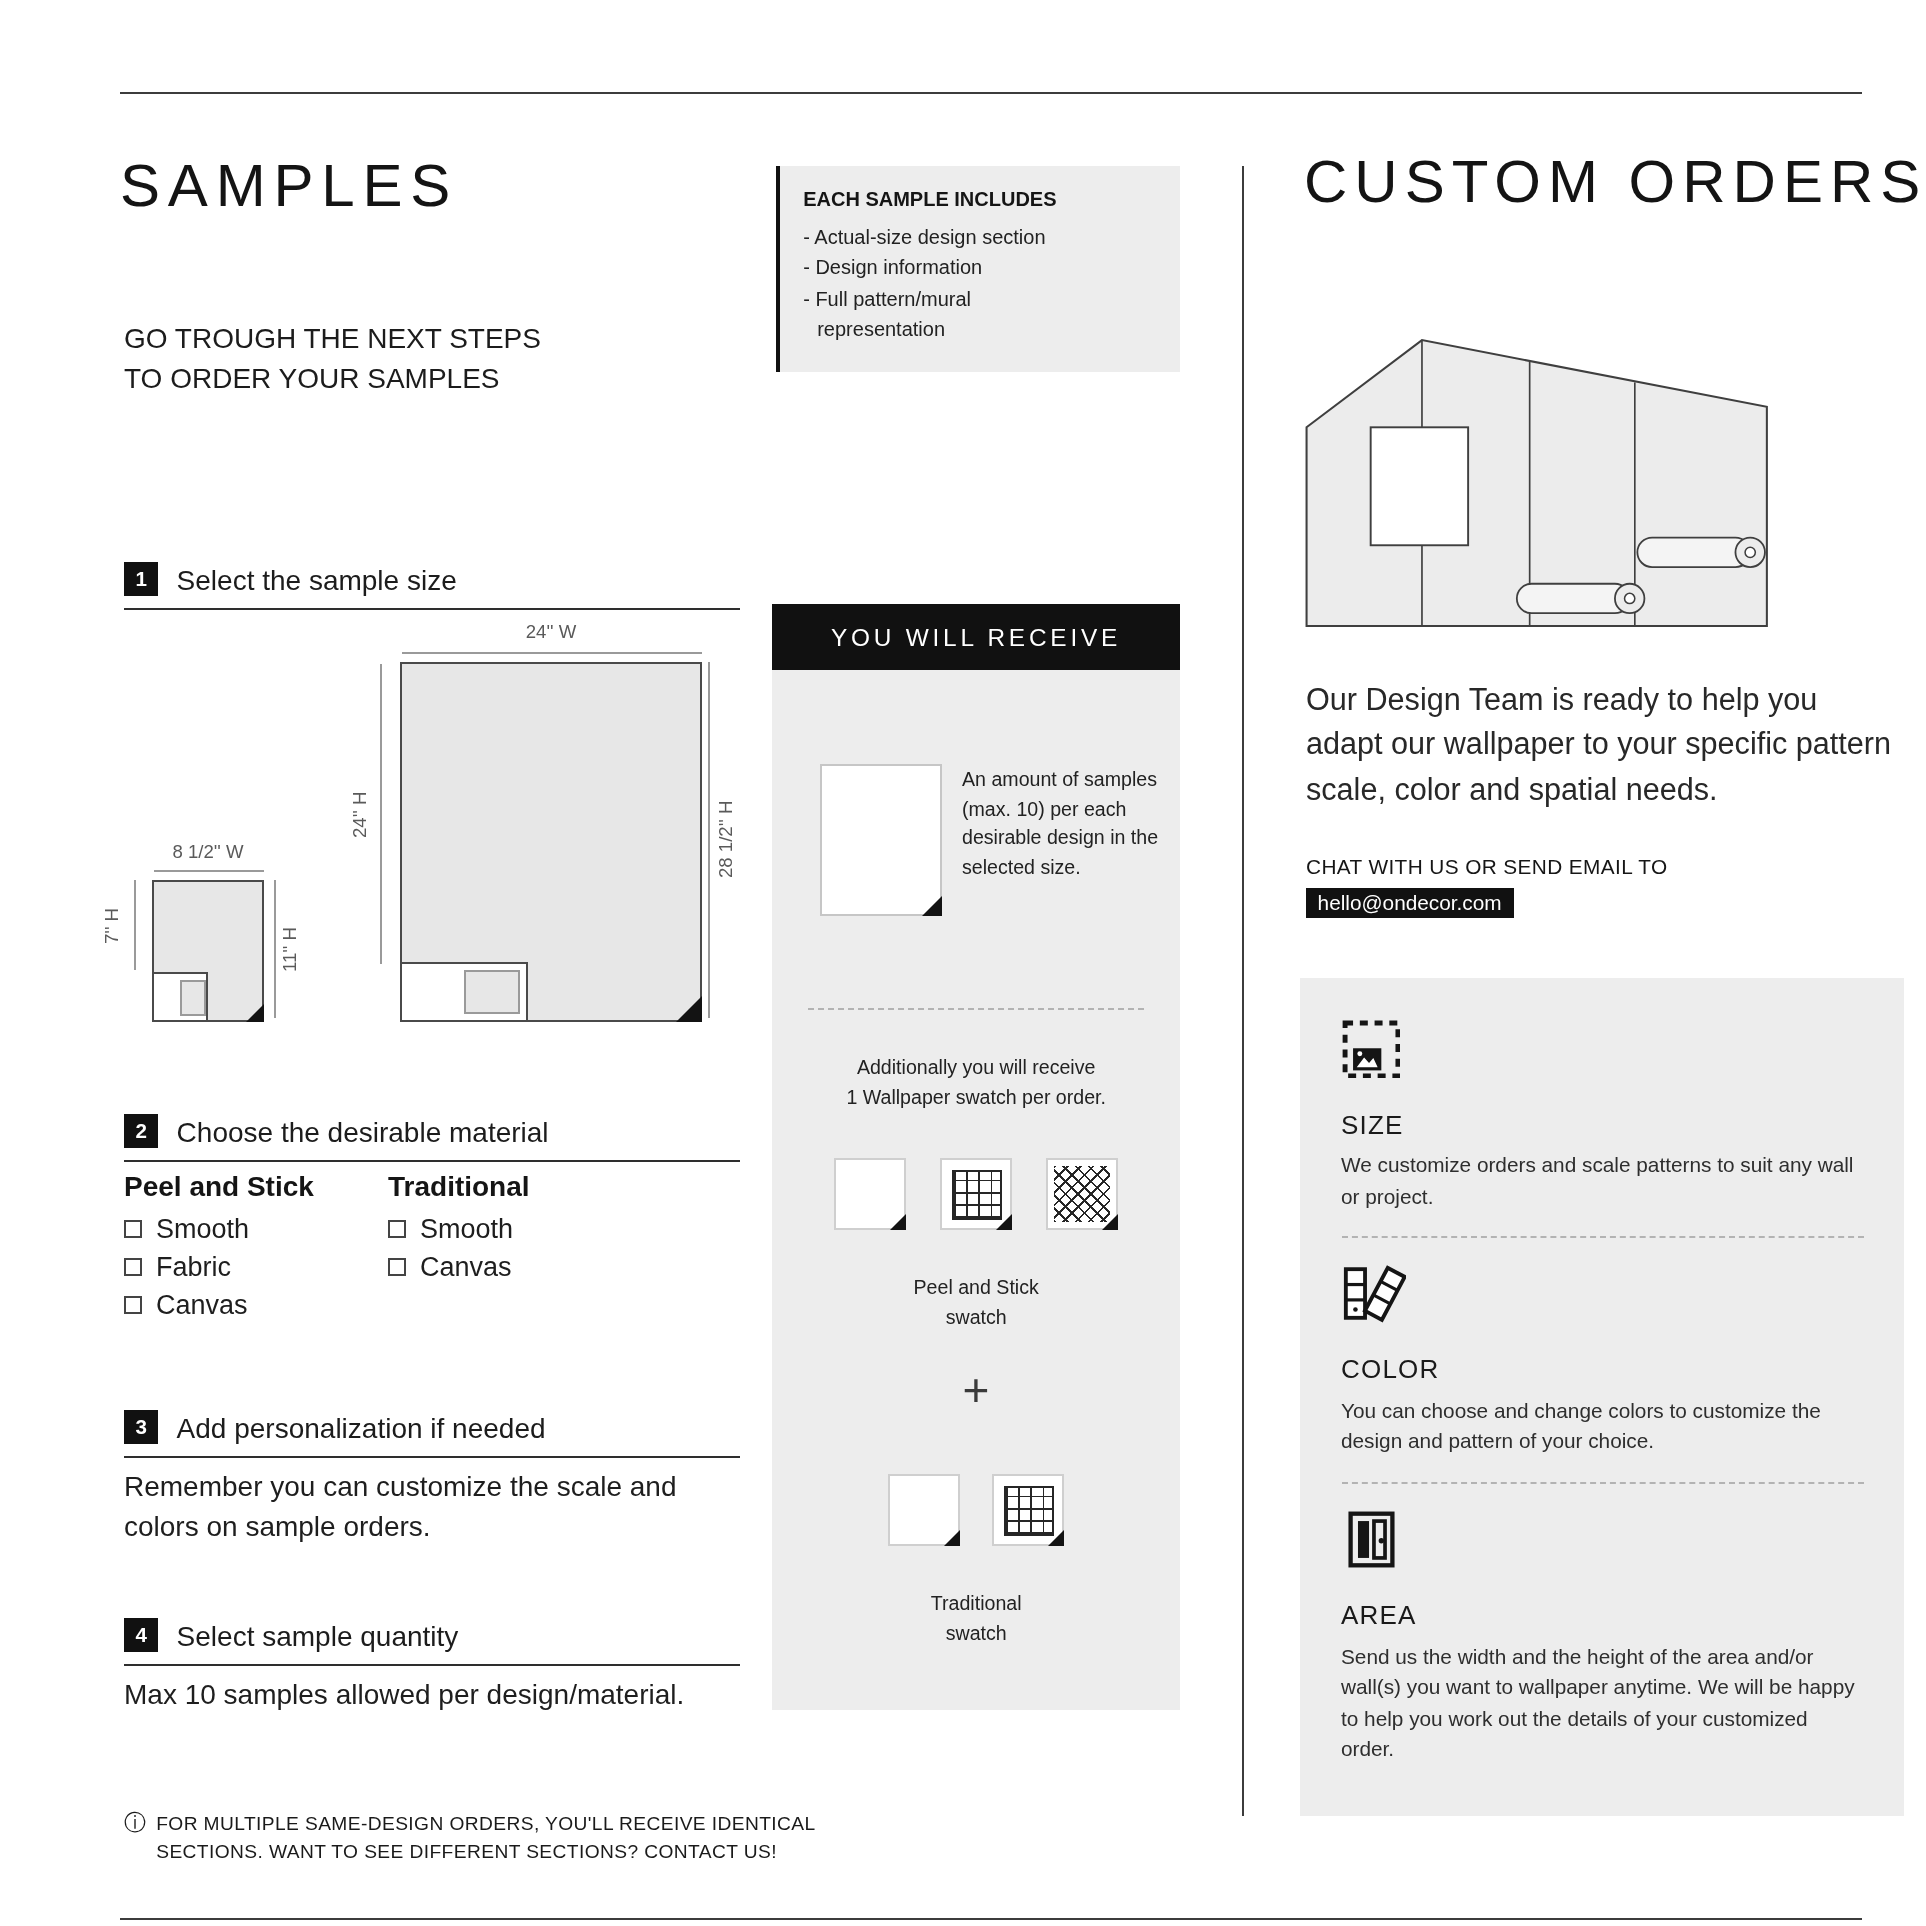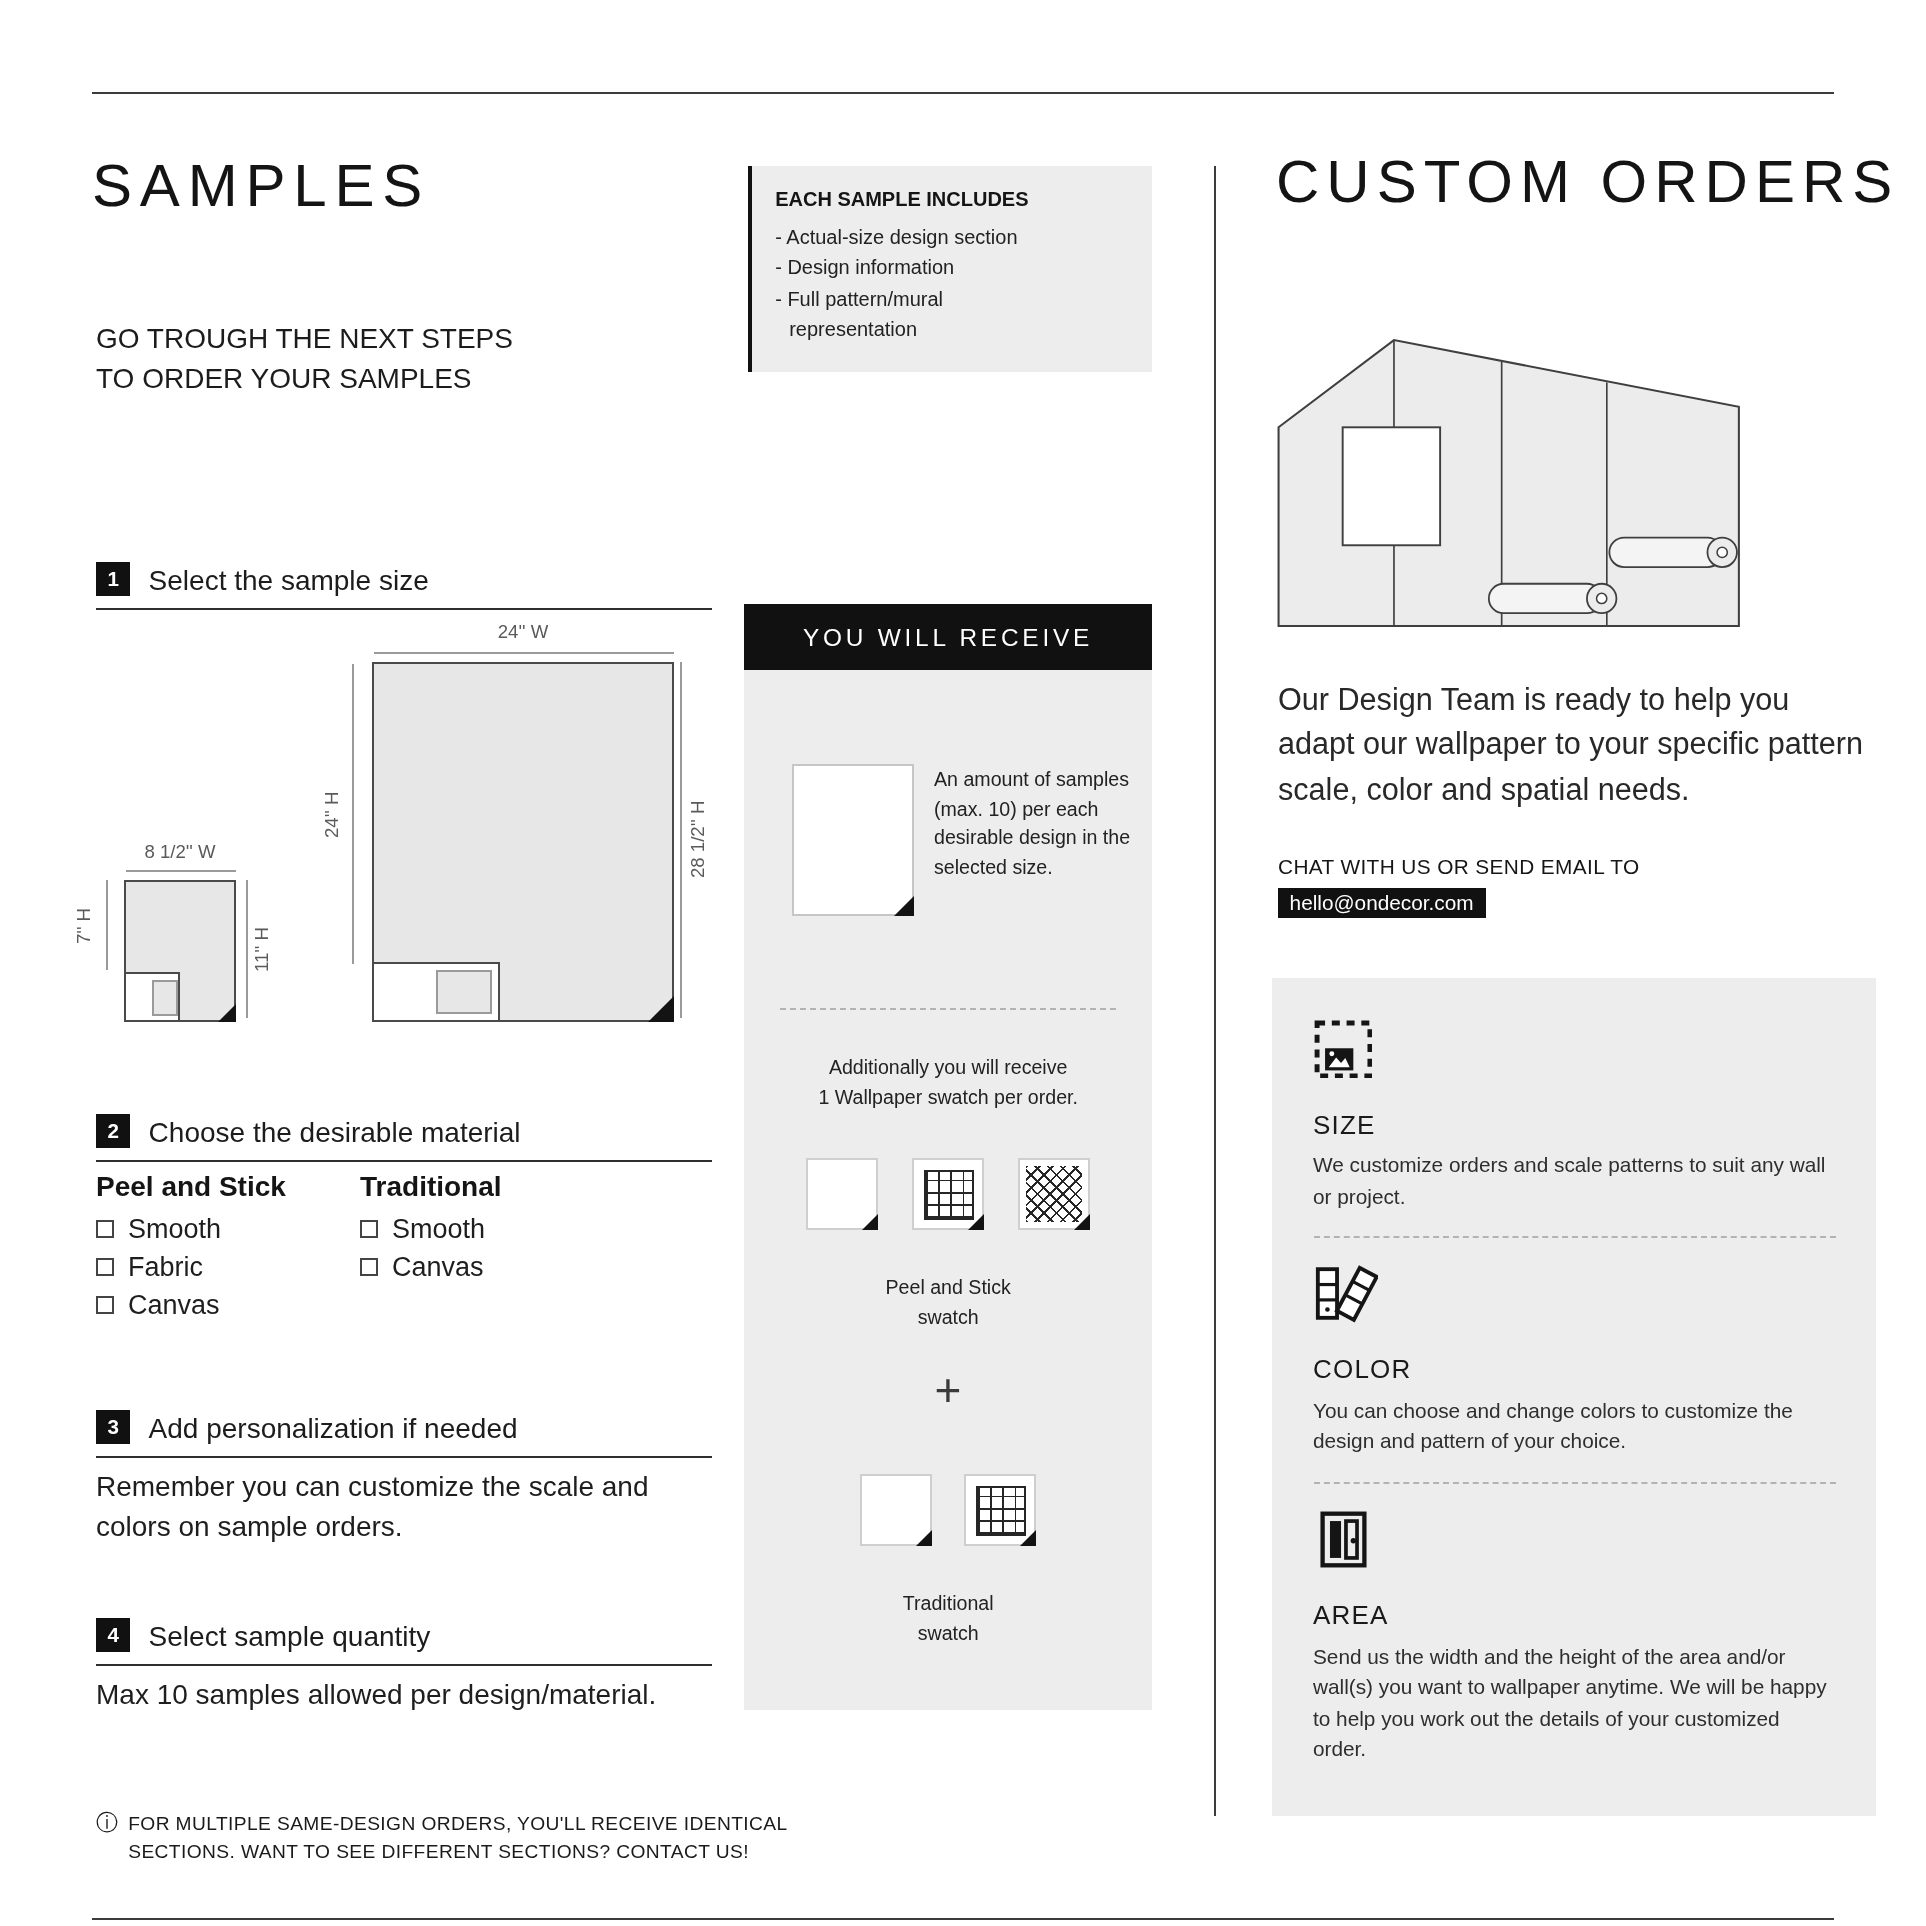--- a/index.html
+++ b/index.html
@@ -1,18 +1,18 @@
 <!DOCTYPE html>
 <html style="font-size:10.3px"><head>
 <meta charset="utf-8">
 <style>
   * { margin:0; padding:0; box-sizing:border-box; }
   html,body { background:#ffffff; }
   body { font-family:"Liberation Sans","DejaVu Sans",sans-serif; color:#1e1e1e; }
-  .stage { width:1896px; height:1926px; overflow:hidden; }
+  .stage { width:1896px; height:1926px; overflow:hidden;margin-left:28px; }
   .page { position:relative; width:963px; height:963px; background:#ffffff;
           transform:scale(2); transform-origin:0 0; }
   .abs { position:absolute; }
   .rule { position:absolute; background:#3c3c3c; }
   .preline { white-space:pre-line; }
 
   .big-title { position:absolute; font-size:30px; letter-spacing:3.9px; font-weight:500; color:#141414; }
 
   
   .includes-box { position:absolute; left:374px; top:83px; width:202px; background:#ededed;

